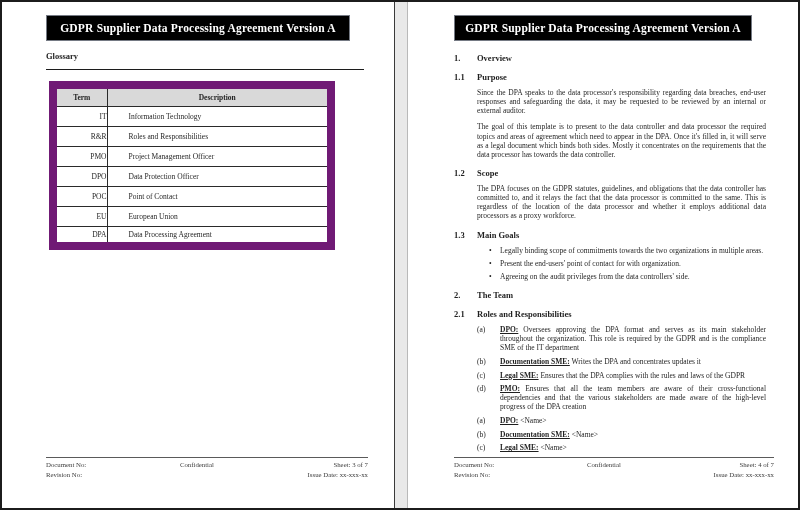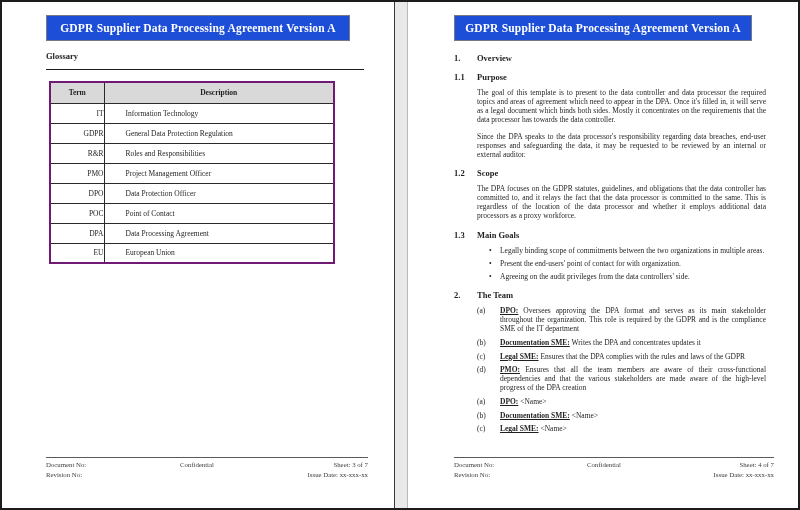--- a/index.html
+++ b/index.html
@@ -6,31 +6,31 @@
   html,body { width:800px; height:510px; overflow:hidden; background:#fff;
               font-family:"Liberation Serif","DejaVu Serif",serif; color:#1f1f1f; }
   .canvas { position:absolute; left:0; top:0; width:800px; height:510px;
             border:2px solid #1c1c1c; background:#fff; }
   .gap-strip { position:absolute; left:392px; top:0; width:14px; height:506px;
                background:#e9e9e9; border-left:1px solid #3a3a3a; border-right:1px solid #b9b9b9; }
   .page { position:absolute; top:0; height:506px; background:#fff; }
   .page-left  { left:0; width:392px; padding:13px 30px 0 44px; }
   .page-right { left:406px; width:390px; padding:13px 32px 0 46px; }
 
-  .banner { background:#1d4ed8; border:1px solid #757a84; color:#ffffff;
+  .banner { background:#000000; border:1px solid #757a84; color:#ffffff;
             font-weight:bold; font-size:11.5px; text-align:center;
             height:26px; line-height:24px; margin-right:14px; letter-spacing:.2px; }
 
   
   .gloss-head { margin-top:10px; font-weight:bold; font-size:8.5px;
                 border-bottom:1.5px solid #1c1c1c; padding-bottom:8px; }
   table.gloss { border-collapse:collapse; margin-top:11px; margin-left:3px;
                 width:286px; font-size:7.5px; }
   table.gloss, table.gloss td, table.gloss th { border:1px solid #2a2a2a; }
-  table.gloss { border:2px solid #701a75; }
+  table.gloss { border:8px solid #701a75; }
   table.gloss th { background:#d9d9d9; font-weight:bold; height:21px; text-align:center; }
   table.gloss td { height:20px; vertical-align:middle; }
   td.c-term, th.c-term { width:54px; padding-left:14px;text-align:right; }
   th.c-term { padding-left:0; }
   td.c-desc { padding-left:21px; }
 
   
   .sec-head { display:flex; font-weight:bold; font-size:8.5px; margin-top:9px; margin-bottom:6px; }
   .sec-num { width:23px; flex:0 0 23px; }
   .body-block { margin-left:23px; font-size:7.5px; line-height:1.22; text-align:justify; margin-bottom:7px; }
@@ -66,46 +66,42 @@
       <tbody>
           <tr>
         <th class="c-term">Term</th>
         <th class="c-desc">Description</th>
       </tr>
       <tr>
         <td class="c-term">IT</td>
         <td class="c-desc">Information Technology</td>
       </tr>
       <tr>
-        <td class="c-term">GDPR</td>
-        <td class="c-desc">General Data Protection Regulation</td>
-      </tr>
-      <tr>
         <td class="c-term">R&amp;R</td>
         <td class="c-desc">Roles and Responsibilities</td>
       </tr>
       <tr>
         <td class="c-term">PMO</td>
         <td class="c-desc">Project Management Officer</td>
       </tr>
       <tr>
         <td class="c-term">DPO</td>
         <td class="c-desc">Data Protection Officer</td>
       </tr>
       <tr>
         <td class="c-term">POC</td>
         <td class="c-desc">Point of Contact</td>
       </tr>
       <tr>
+        <td class="c-term">EU</td>
+        <td class="c-desc">European Union</td>
+      </tr>
+      <tr>
         <td class="c-term">DPA</td>
         <td class="c-desc">Data Processing Agreement</td>
-      </tr>
-      <tr>
-        <td class="c-term">EU</td>
-        <td class="c-desc">European Union</td>
       </tr>
     </tbody>
       </table>
 
     <div class="footer">
       <div class="f-col">
         <span>Document No:</span>
         <span>Revision No:</span>
       </div>
       <div class="f-col f-center">
@@ -123,53 +119,57 @@
 
     <div class="sec-head" style="margin-top:12px">
       <span class="sec-num">1.</span>
       <span>Overview</span>
     </div>
 
     <div class="sec-head">
       <span class="sec-num">1.1</span>
       <span>Purpose</span>
     </div>
+    <div class="body-block">Since the DPA speaks to the data processor's responsibility regarding data breaches, end-user responses and safeguarding the data, it may be requested to be reviewed by an internal or external auditor.</div>
     <div class="body-block">The goal of this template is to present to the data controller and data processor the required topics and areas of agreement which need to appear in the DPA. Once it's filled in, it will serve as a legal document which binds both sides. Mostly it concentrates on the requirements that the data processor has towards the data controller.</div>
-    <div class="body-block">Since the DPA speaks to the data processor's responsibility regarding data breaches, end-user responses and safeguarding the data, it may be requested to be reviewed by an internal or external auditor.</div>
 
     <div class="sec-head">
       <span class="sec-num">1.2</span>
       <span>Scope</span>
     </div>
     <div class="body-block">The DPA focuses on the GDPR statutes, guidelines, and obligations that the data controller has committed to, and it relays the fact that the data processor is committed to the same. This is regardless of the location of the data processor and whether it employs additional data processors as a proxy workforce.</div>
 
     <div class="sec-head">
       <span class="sec-num">1.3</span>
       <span>Main Goals</span>
     </div>
     <div class="body-block" style="margin-bottom:8px">
       <div class="bullet-row">
         <span class="bullet-glyph">•</span>
-        <span>Legally binding scope of commitments between the two organizations in multiple areas.</span>
+        <span>Legally binding scope of commitments towards the two organizations in multiple areas.</span>
       </div>
       <div class="bullet-row">
         <span class="bullet-glyph">•</span>
         <span>Present the end-users' point of contact for with organization.</span>
       </div>
       <div class="bullet-row">
         <span class="bullet-glyph">•</span>
         <span>Agreeing on the audit privileges from the data controllers' side.</span>
       </div>
     </div>
 
     <div class="sec-head">
       <span class="sec-num">2.</span>
       <span>The Team</span>
     </div>
 
+    <div class="sec-head">
+      <span class="sec-num">2.1</span>
+      <span>Roles and Responsibilities</span>
+    </div>
     <div class="li-row">
       <span class="li-marker">(a)</span>
       <span class="li-text"><b class="li-term">DPO:</b> <span>Oversees approving the DPA format and serves as its main stakeholder throughout the organization. This role is required by the GDPR and is the compliance SME of the IT department</span></span>
     </div>
     <div class="li-row">
       <span class="li-marker">(b)</span>
       <span class="li-text"><b class="li-term">Documentation SME:</b> <span>Writes the DPA and concentrates updates it</span></span>
     </div>
     <div class="li-row">
       <span class="li-marker">(c)</span>

